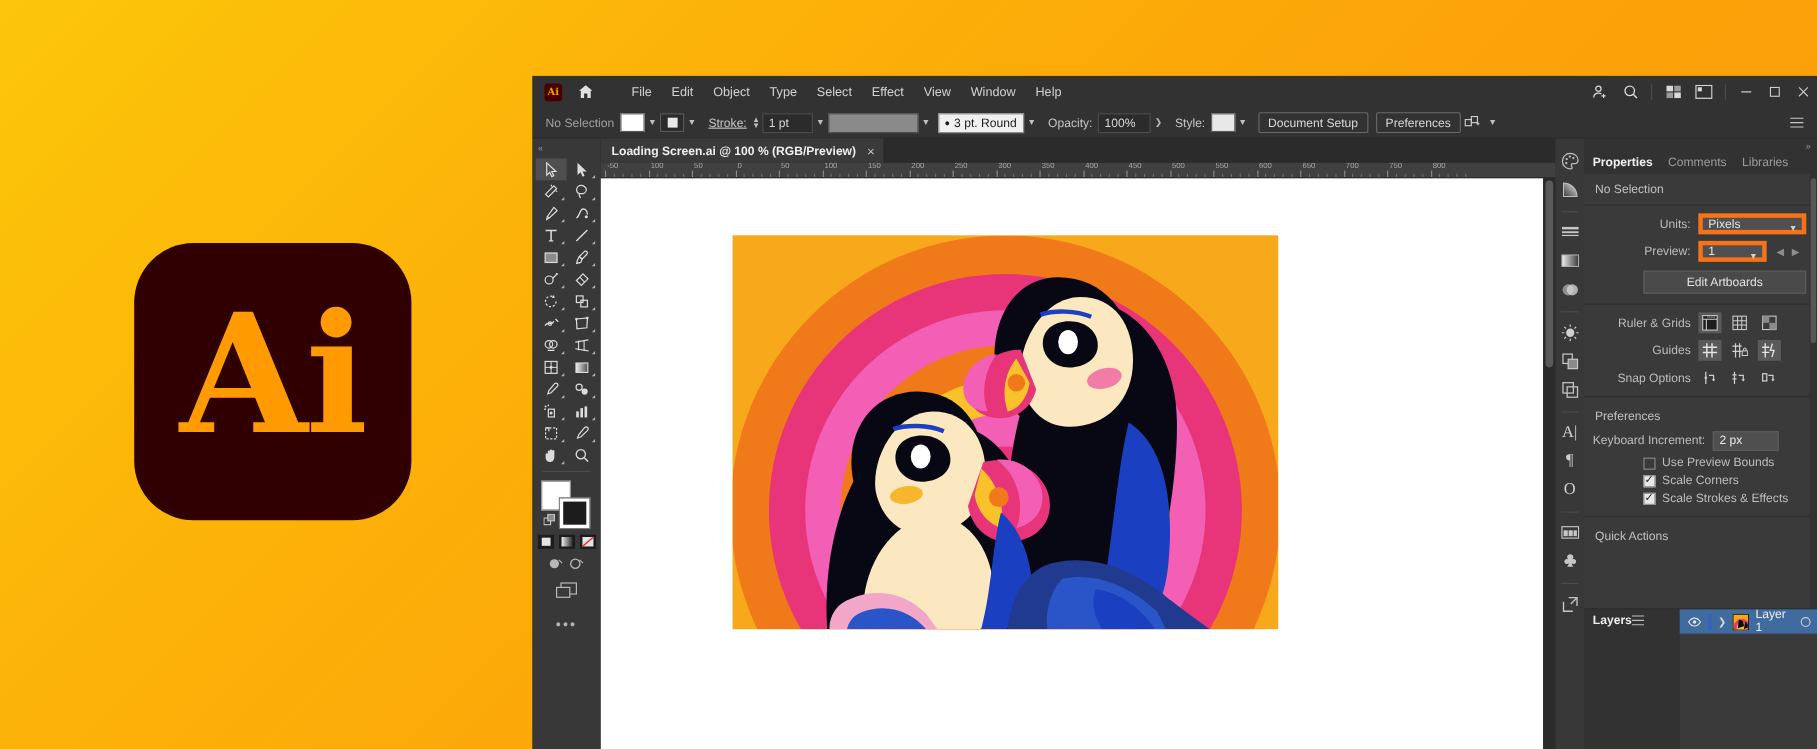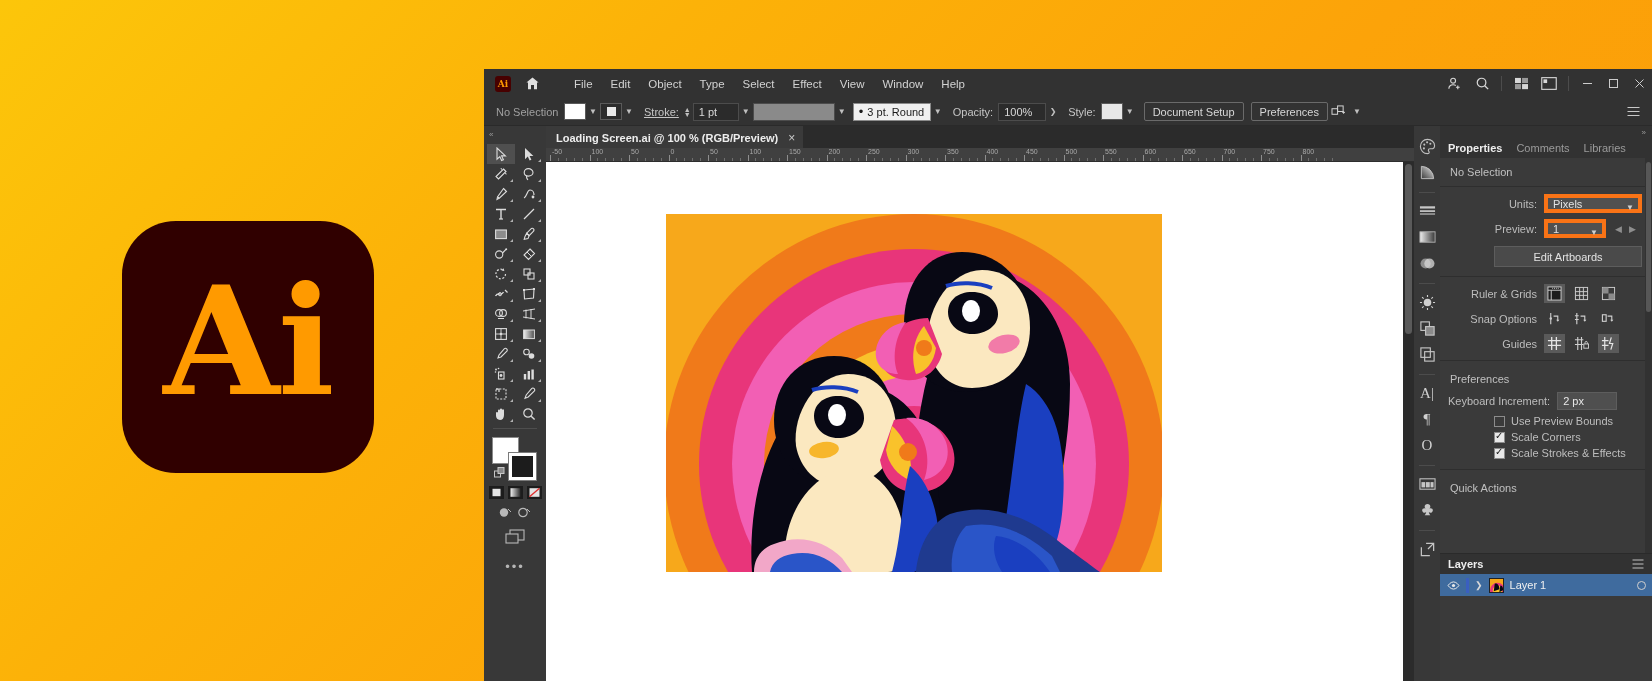--- a/index.html
+++ b/index.html
@@ -230,21 +230,21 @@
   .kbd-field {
     flex: 0 0 60px; height: 18px; background: #4f4f4f; border: 1px solid #5d5d5d;
     color: #e8e8e8; font-size: 11px; display:flex; align-items:center; padding: 0 5px;
   }
   #rp-scrollbar { position: absolute; right: 0; top: 0; width: 7px; height: 100%; background: #323232;}
   #rp-scrollbar-thumb { position:absolute; right:1px; top: 4px; width: 5px; height: 150px; background: #575757; border-radius: 3px;}
 
   
   #layers-panel {
     flex: 0 0 auto; background: #323232; border-top: 1px solid #2a2a2a;
-    display: flex; flex-direction: column; height: 128px;
+    display: flex; height: 128px; gap: 24px;
   }
   #layers-head {
     height: 20px; display: flex; align-items: center; padding: 0 8px;
     font-size: 11px; font-weight: bold; color: #eeeeee;
   }
   #layers-menu { margin-left: auto; color: #c0c0c0; font-size: 10px; line-height: 3px;}
   #layers-body { flex: 1 1 auto; background: #3a3a3a; }
   .layer-row {
     height: 22px; display: flex; align-items: center; background: #3f6b9e;
     padding: 0 6px; gap: 6px;
@@ -1027,20 +1027,42 @@
             <div class="ico-btn">
               <svg width="15" height="15" viewBox="0 0 16 16">
                   <rect x="1.5" y="1.5" width="13" height="13" fill="none" stroke="#cfcfcf" stroke-width="1"></rect>
                   <rect x="1.5" y="1.5" width="6.5" height="6.5" fill="#8a8a8a"></rect>
                   <rect x="8" y="8" width="6.5" height="6.5" fill="#8a8a8a"></rect>
                 </svg>
             </div>
           </div>
 
           <div class="rp-row">
+            <div class="rp-lbl">Guides</div>
+            <div class="ico-btn on">
+              <svg width="15" height="15" viewBox="0 0 16 16">
+                  <path d="M5 1V15M10 1V15M1 5H15M1 10H15" stroke="#e4e4e4" stroke-width="1.4"></path>
+                </svg>
+            </div>
+            <div class="ico-btn">
+              <svg width="15" height="15" viewBox="0 0 16 16">
+                  <path d="M4 1V15M8 1V15M1 4H10M1 9H10" stroke="#cfcfcf" stroke-width="1.2"></path>
+                  <rect x="10.5" y="8.5" width="5" height="4.5" fill="none" stroke="#cfcfcf" stroke-width="1"></rect>
+                  <path d="M11.8 8.5V7a1.2 1.2 0 0 1 2.4 0v1.5" fill="none" stroke="#cfcfcf" stroke-width="1"></path>
+                </svg>
+            </div>
+            <div class="ico-btn on">
+              <svg width="15" height="15" viewBox="0 0 16 16">
+                  <path d="M4 1V15M1 5H8M1 10H8" stroke="#e4e4e4" stroke-width="1.3"></path>
+                  <path d="M11 1.5 L9 8 H12.5 L10.5 14.5" fill="none" stroke="#e4e4e4" stroke-width="1.3"></path>
+                </svg>
+            </div>
+          </div>
+
+          <div class="rp-row">
             <div class="rp-lbl">Snap Options</div>
             <div class="ico-btn">
               <svg width="15" height="15" viewBox="0 0 16 16">
                   <path d="M4 2V14" stroke="#cfcfcf" stroke-width="1.2"></path>
                   <circle cx="4" cy="8" r="1.3" fill="#cfcfcf"></circle>
                   <path d="M7 5.5h4.5v5" fill="none" stroke="#cfcfcf" stroke-width="1.2"></path>
                   <path d="M11.5 11.5 L9.8 9.3 L13.2 9.3 Z" fill="#cfcfcf"></path>
                 </svg>
             </div>
             <div class="ico-btn">
@@ -1048,42 +1070,20 @@
                   <path d="M3 2V14M1 5H5M1 9H5" stroke="#cfcfcf" stroke-width="1.2"></path>
                   <path d="M7 5.5h4.5v5" fill="none" stroke="#cfcfcf" stroke-width="1.2"></path>
                   <path d="M11.5 11.5 L9.8 9.3 L13.2 9.3 Z" fill="#cfcfcf"></path>
                 </svg>
             </div>
             <div class="ico-btn">
               <svg width="15" height="15" viewBox="0 0 16 16">
                   <rect x="1.5" y="4" width="4" height="7" fill="none" stroke="#cfcfcf" stroke-width="1.2"></rect>
                   <path d="M7 5.5h4.5v5" fill="none" stroke="#cfcfcf" stroke-width="1.2"></path>
                   <path d="M11.5 11.5 L9.8 9.3 L13.2 9.3 Z" fill="#cfcfcf"></path>
-                </svg>
-            </div>
-          </div>
-
-          <div class="rp-row">
-            <div class="rp-lbl">Guides</div>
-            <div class="ico-btn on">
-              <svg width="15" height="15" viewBox="0 0 16 16">
-                  <path d="M5 1V15M10 1V15M1 5H15M1 10H15" stroke="#e4e4e4" stroke-width="1.4"></path>
-                </svg>
-            </div>
-            <div class="ico-btn">
-              <svg width="15" height="15" viewBox="0 0 16 16">
-                  <path d="M4 1V15M8 1V15M1 4H10M1 9H10" stroke="#cfcfcf" stroke-width="1.2"></path>
-                  <rect x="10.5" y="8.5" width="5" height="4.5" fill="none" stroke="#cfcfcf" stroke-width="1"></rect>
-                  <path d="M11.8 8.5V7a1.2 1.2 0 0 1 2.4 0v1.5" fill="none" stroke="#cfcfcf" stroke-width="1"></path>
-                </svg>
-            </div>
-            <div class="ico-btn on">
-              <svg width="15" height="15" viewBox="0 0 16 16">
-                  <path d="M4 1V15M1 5H8M1 10H8" stroke="#e4e4e4" stroke-width="1.3"></path>
-                  <path d="M11 1.5 L9 8 H12.5 L10.5 14.5" fill="none" stroke="#e4e4e4" stroke-width="1.3"></path>
                 </svg>
             </div>
           </div>
 
           <div class="rp-divider"></div>
           <div class="rp-sect-title">Preferences</div>
 
           <div class="rp-row" style="padding-right:10px">
             <div class="rp-lbl" style="width:auto;padding-left:8px">Keyboard Increment:</div>
             <div class="kbd-field">2 px</div>

